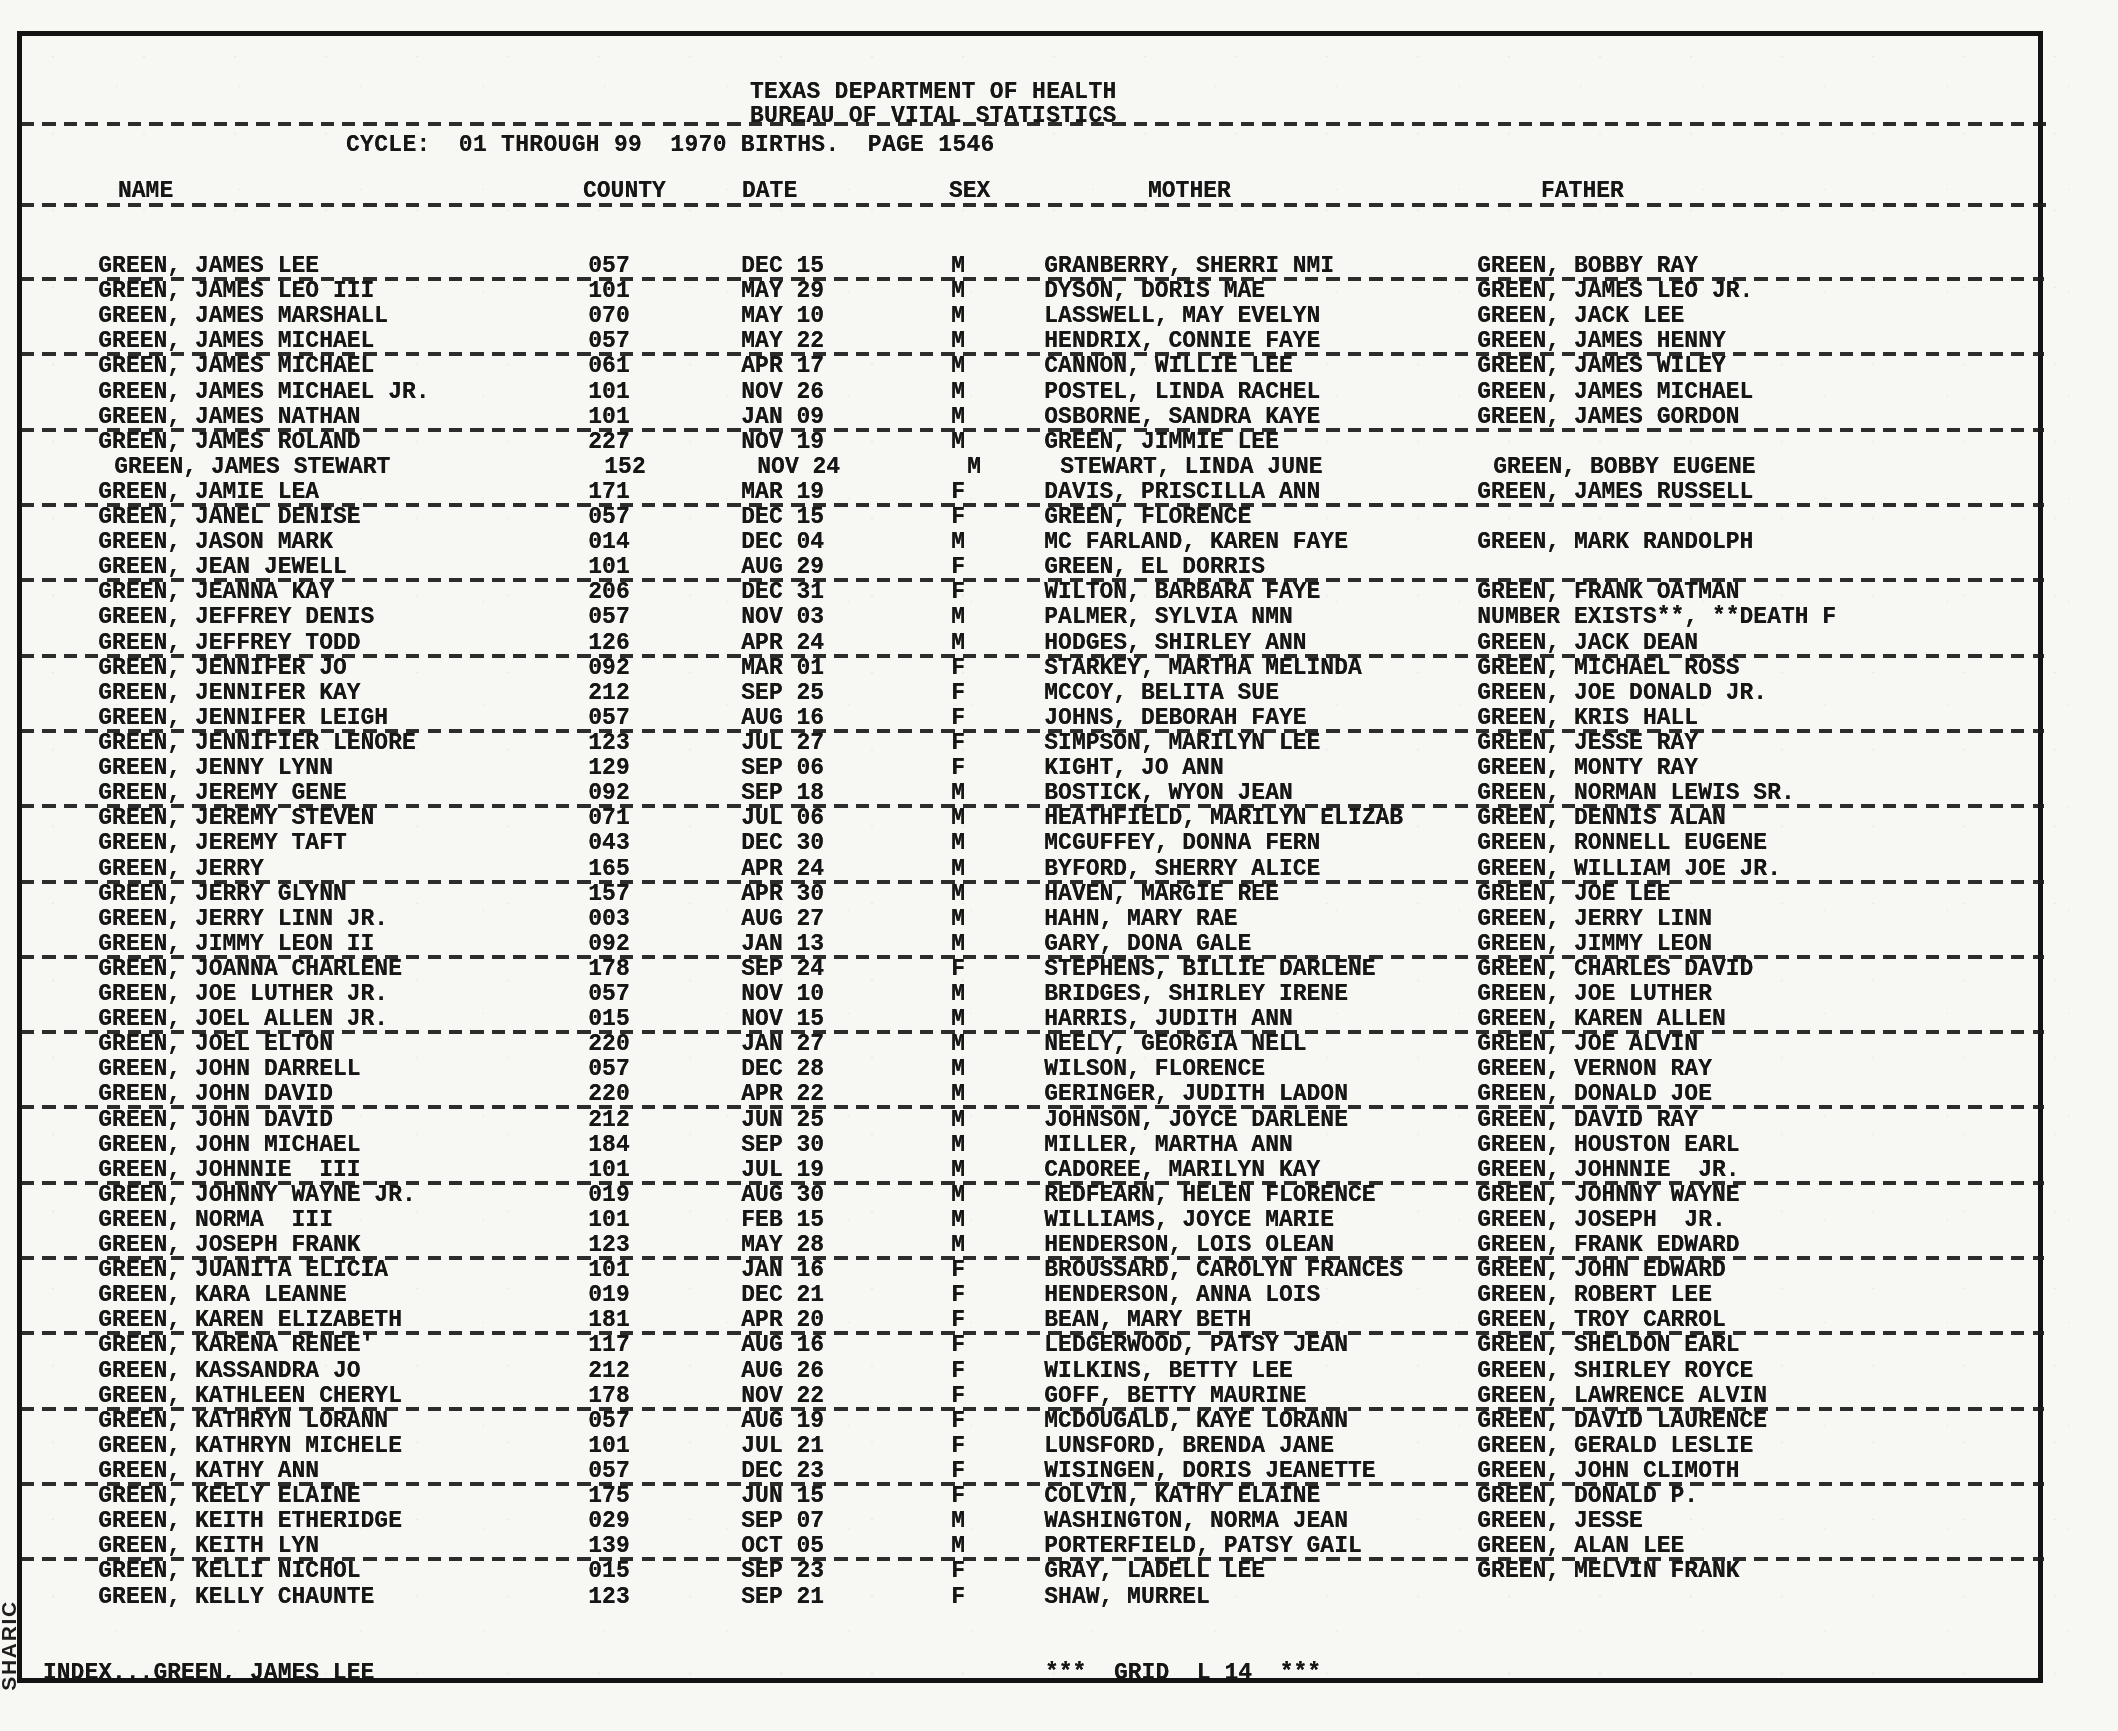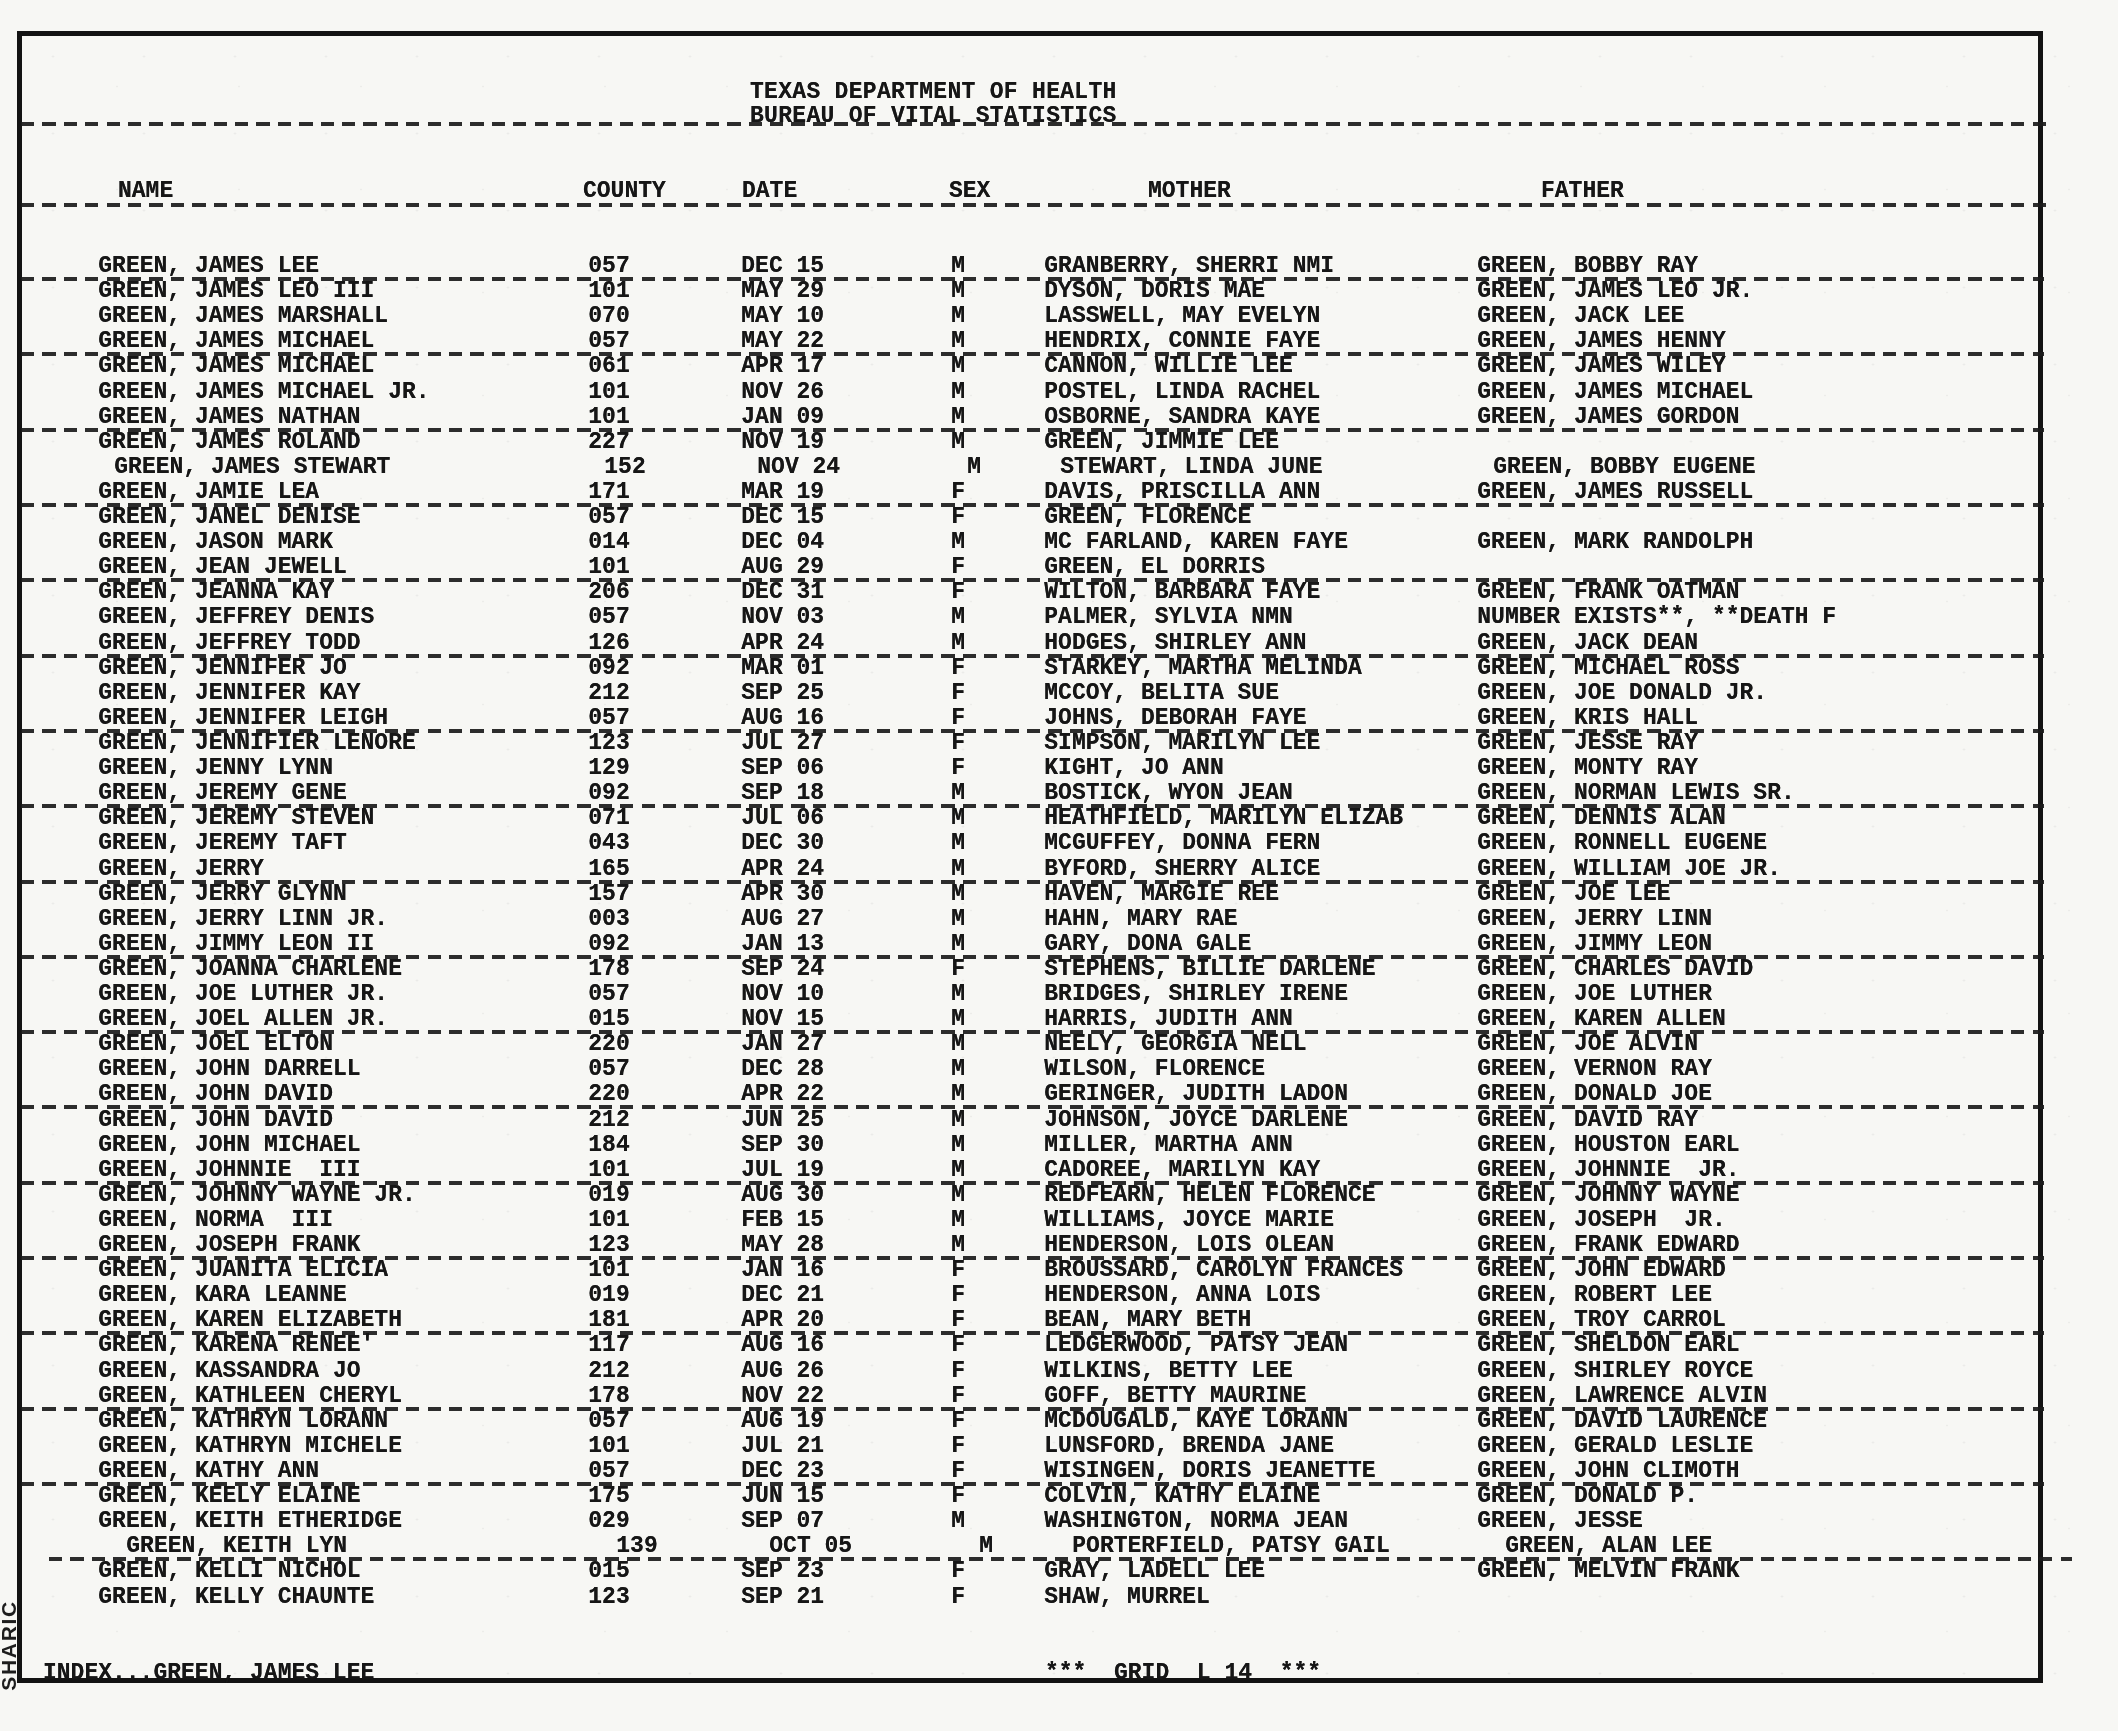--- a/index.html
+++ b/index.html
@@ -60,20 +60,21 @@
 <div class="page">
 
   <div class="frame"></div>
 
   <div class="abs ink title-line" style="left:750px;top:80px;">TEXAS DEPARTMENT OF HEALTH</div>
 
   <div class="abs ink title-line" style="left:750px;top:104px;">BUREAU OF VITAL STATISTICS</div>
 
   <div class="dash" style="left:21.4px;top:122px;width:2025px;"></div>
 
+  <div class="abs ink title-line" style="left:346px;top:133px;">CYCLE:  01 THROUGH 99  1970 BIRTHS.  PAGE 1546</div>
 
   <div class="colhead">
     <span class="ink" style="left:118px;top:178px;">NAME</span>
     <span class="ink" style="left:583px;top:178px;">COUNTY</span>
     <span class="ink" style="left:742px;top:178px;">DATE</span>
     <span class="ink" style="left:949px;top:178px;">SEX</span>
     <span class="ink" style="left:1148px;top:178px;">MOTHER</span>
     <span class="ink" style="left:1541px;top:178px;">FATHER</span>
   </div>
 
@@ -481,21 +482,21 @@
       <span class="c c-father">GREEN, DONALD P.</span>
     </div>
       <div class="row" style="top: 1255px;">
       <span class="c c-name">GREEN, KEITH ETHERIDGE</span>
       <span class="c c-county">029</span>
       <span class="c c-date">SEP 07</span>
       <span class="c c-sex">M</span>
       <span class="c c-mother">WASHINGTON, NORMA JEAN</span>
       <span class="c c-father">GREEN, JESSE</span>
     </div>
-      <div class="row ruled" style="top: 1280px; margin-left: 28px;">
+      <div class="row ruled" style="top: 1280px;">
       <span class="c c-name">GREEN, KEITH LYN</span>
       <span class="c c-county">139</span>
       <span class="c c-date">OCT 05</span>
       <span class="c c-sex">M</span>
       <span class="c c-mother">PORTERFIELD, PATSY GAIL</span>
       <span class="c c-father">GREEN, ALAN LEE</span>
     </div>
       <div class="row" style="top: 1305px;">
       <span class="c c-name">GREEN, KELLI NICHOL</span>
       <span class="c c-county">015</span>

